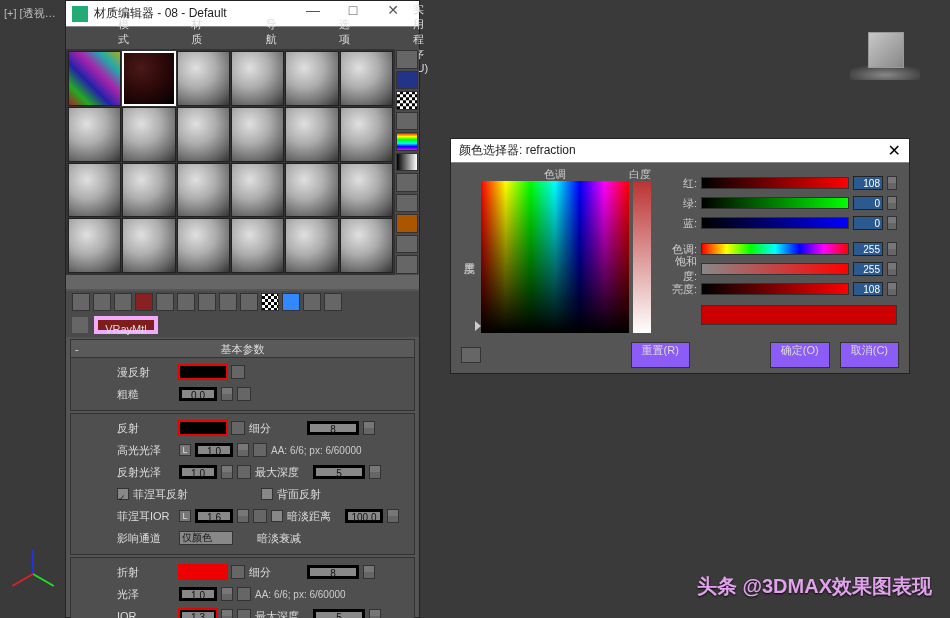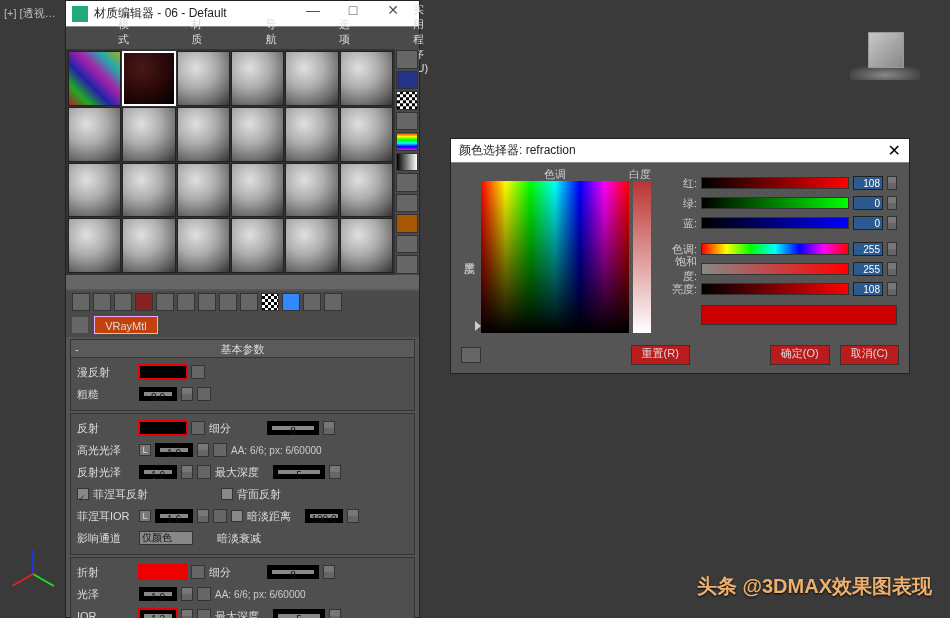--- a/index.html
+++ b/index.html
@@ -38,34 +38,34 @@
 
 .htoolbar { height: 22px; background: #4a4a4a; display: flex; align-items: center; gap: 3px; padding: 0 6px; }
 .hbtn { width: 18px; height: 18px; background: #666; border: 1px solid #333; }
 .hbtn.x { background: #822; }
 .hbtn.check { background: repeating-conic-gradient(#000 0% 25%, #fff 0% 50%) 0/6px 6px; }
 .hbtn.blue { background: #38f; }
 
 .name-row { height: 24px; background: #4a4a4a; display: flex; align-items: center; padding: 0 6px; gap: 6px; }
 .dropper { width: 16px; height: 16px; background: #666; }
 .name-input { flex: 1; height: 18px; background: #888; border: 1px solid #333; color: #eee; font-size: 11px; padding: 0 4px; }
-.type-label { width: 64px; height: 18px; background: #c2410c; text-align: center; line-height: 18px; color: #ddd; font-size: 11px; border: 1px solid #f0abfc; cursor: pointer; }
+.type-label { width: 64px; height: 18px; background: #7f1d1d; text-align: center; line-height: 18px; color: #ddd; font-size: 11px; border: 4px solid #f0abfc; cursor: pointer; }
 
 .rollout { background: #4f4f4f; border: 1px solid #333; margin: 2px 4px; }
 .rollout-head { height: 18px; background: #5a5a5a; color: #ddd; font-size: 11px; text-align: center; line-height: 18px; border-bottom: 1px solid #333; position: relative; }
 .rollout-head .minus { position: absolute; left: 4px; }
-.param-body { padding: 4px 6px; }
+.param-body { padding: 4px 6px; margin-left: 40px; }
 .prow { display: flex; align-items: center; height: 20px; gap: 4px; margin-bottom: 2px; }
 .plabel { color: #ddd; font-size: 11px; width: 58px; }
 .plabel2 { color: #ddd; font-size: 11px; width: 54px; }
 .swatch { width: 48px; height: 14px; border: 1px solid #888; cursor: pointer; }
 .swatch.hl { outline: 2px solid #e00; outline-offset: -1px; }
 .swatch.black { background: #000; }
 .swatch.red { background: #e00; }
-.spinner { width: 38px; height: 14px; background: #888; border: 5px solid #000000; color: #111; font-size: 10px; text-align: center; line-height: 12px; }
+.spinner { width: 38px; height: 14px; background: #888; border: 3px solid #000000; color: #111; font-size: 10px; text-align: center; line-height: 12px; }
 .spinner.hl { outline: 2px solid #e00; outline-offset: -1px; }
 .spinbtns { width: 12px; height: 14px; background: linear-gradient(#777 50%,#666 50%); border: 1px solid #333; }
 .cb { width: 12px; height: 12px; background: #888; border: 1px solid #333; }
 .cb.on::after { content: "✓"; font-size: 9px; color: #222; position: relative; top: -2px; }
 .mapbtn { width: 14px; height: 14px; background: #666; border: 1px solid #333; }
 .sel-dd { width: 54px; height: 14px; background: #888; border: 1px solid #333; font-size: 10px; color: #111; text-align: left; padding-left: 2px; line-height: 12px; }
 .Lbl { width: 12px; height: 12px; background: #777; border: 1px solid #333; font-size: 9px; color: #ddd; text-align: center; line-height: 10px; }
 
 
 .color-picker { position: absolute; left: 450px; top: 138px; width: 460px; height: 236px; background: #555; border: 1px solid #222; }
@@ -92,53 +92,53 @@
 .cslider.green { background: linear-gradient(to right,#000,#0f0); }
 .cslider.blue { background: linear-gradient(to right,#000,#00f); }
 .cslider.hue { background: linear-gradient(to right,#f00,#ff0,#0f0,#0ff,#00f,#f0f,#f00); }
 .cslider.sat { background: linear-gradient(to right,#888,#f00); }
 .cslider.val { background: linear-gradient(to right,#000,#f00); }
 .cval { width: 30px; height: 14px; background: #2a5a8f; color: #fff; font-size: 10px; text-align: right; padding-right: 2px; line-height: 14px; border: 1px solid #222; }
 .cspin { width: 10px; height: 14px; background: linear-gradient(#777 50%,#666 50%); border: 1px solid #333; }
 .preview { height: 20px; background: #c00; margin: 6px 0 0 36px; border: 1px solid #333; }
 .cp-foot { height: 28px; display: flex; align-items: center; padding: 0 10px; gap: 10px; }
 .cp-foot .fill { flex: 1; }
-.fbtn { height: 20px; padding: 0 10px; background: #b91c1c; border: 1px solid #333; color: #ddd; font-size: 11px; cursor: pointer; }
+.fbtn { height: 26px; padding: 0 10px; background: #8b5cf6; border: 1px solid #333; color: #ddd; font-size: 11px; cursor: pointer; }
 .dropper2 { width: 20px; height: 16px; background: #666; border: 1px solid #333; }
 
 .view-cube { position: absolute; right: 30px; top: 30px; width: 70px; height: 50px;
   background: radial-gradient(ellipse 110% 40% at 50% 90%, #888, transparent 55%);
 }
 .view-cube::after { content: ""; position: absolute; left: 18px; top: 2px; width: 34px; height: 34px;
   background: linear-gradient(135deg,#c8c8c8,#888); transform: rotate(0deg); border: 1px solid #999;
 }
 .gizmo { position: absolute; left: 8px; bottom: 24px; width: 50px; height: 50px; }
 .gizmo .ax { position: absolute; width: 2px; height: 24px; left: 24px; top: 6px; transform-origin: bottom; }
 .gizmo .z { background: #23d; transform: rotate(0deg); }
 .gizmo .y { background: #2d2; transform: rotate(120deg); }
 .gizmo .x { background: #d22; transform: rotate(240deg); }
 
-.watermark { position: absolute; right: 18px; bottom: 18px; color: #fdba74; font-size: 20px; font-weight: 600; text-shadow: 0 1px 2px #000; opacity: .92; display: flex; align-items: center; gap: 8px;}
+.watermark { position: absolute; right: 18px; bottom: 18px; color: #f0abfc; font-size: 20px; font-weight: 600; text-shadow: 0 1px 2px #000; opacity: .92; display: flex; align-items: center; gap: 8px;}
 </style>
 </head>
 <body>
 
 <div class="viewport-label">[+] [透视…</div>
 
 <div class="view-cube"></div>
 <div class="gizmo">
   <div class="ax z"></div>
     <div class="ax y"></div>
     <div class="ax x"></div>
 </div>
 
 <div class="mat-editor">
   <div class="mat-titlebar">
     <div class="ico"></div>
-    <div class="ttl">材质编辑器 - 06 - Default</div>
+    <div class="ttl">材质编辑器 - 08 - Default</div>
     <div class="winbtn">—</div>
     <div class="winbtn">□</div>
     <div class="winbtn">✕</div>
   </div>
   <div class="mat-menu">
     <span>模式(D)</span>
     <span>材质(M)</span>
     <span>导航(N)</span>
     <span>选项(O)</span>
     <span>实用程序(U)</span>

